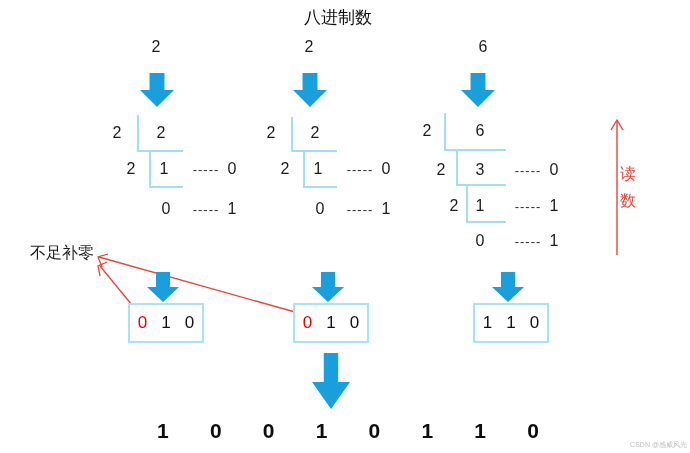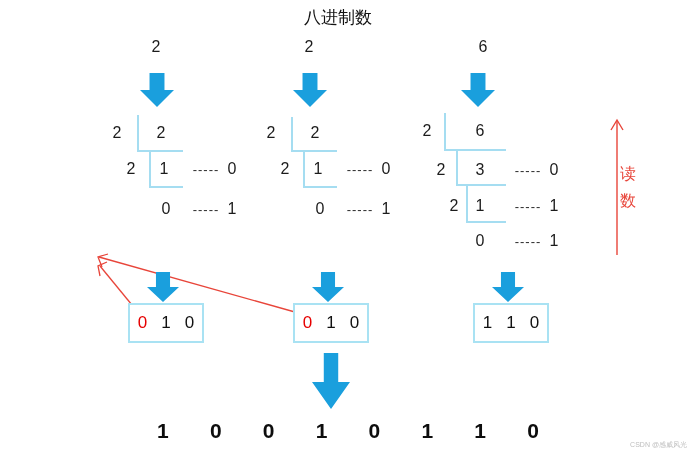--- a/index.html
+++ b/index.html
@@ -103,20 +103,21 @@
   <span class="t" style="left:444px;top:197px">2</span>
   <span class="t" style="left:470px;top:197px">1</span>
   <span class="dash" style="left:510px;top:199px">-----</span>
   <span class="t" style="left:544px;top:197px">1</span>
   <span class="t" style="left:470px;top:232px">0</span>
   <span class="dash" style="left:510px;top:234px">-----</span>
   <span class="t" style="left:544px;top:232px">1</span>
 
   <div class="readlabel">读数</div>
 
+  <div class="padlabel">不足补零</div>
 
   <div class="barrow" style="left:147px;top:272px;width:32px;height:30px"></div>
   <div class="barrow" style="left:312px;top:272px;width:32px;height:30px"></div>
   <div class="barrow" style="left:492px;top:272px;width:32px;height:30px"></div>
 
   <div class="gbox" style="left:128px;top:303px">
     <span class="red">0</span>
     <span>1</span>
     <span>0</span>
   </div>

